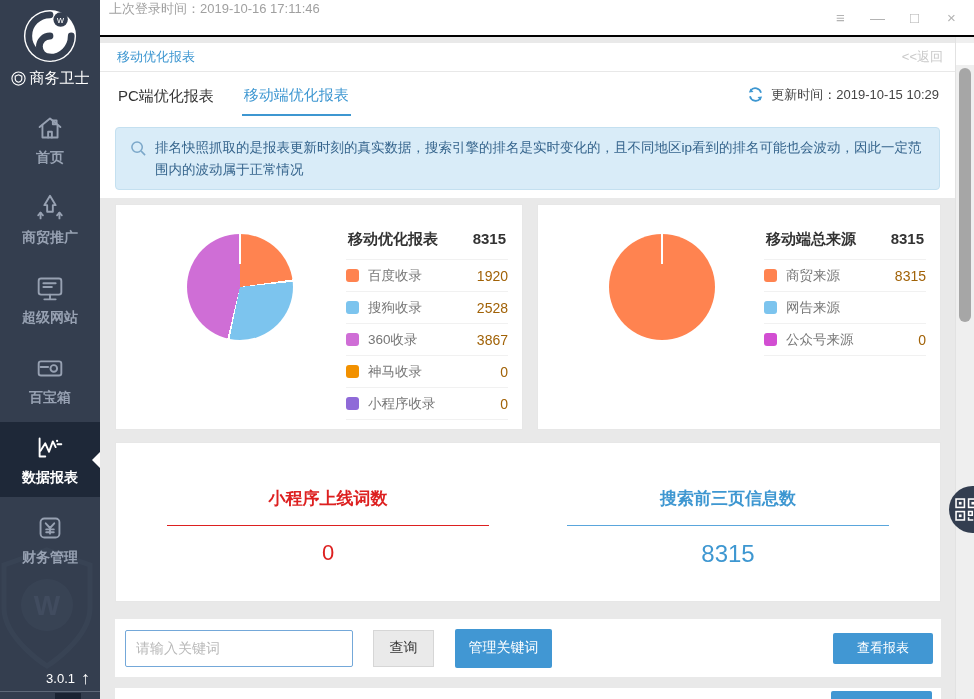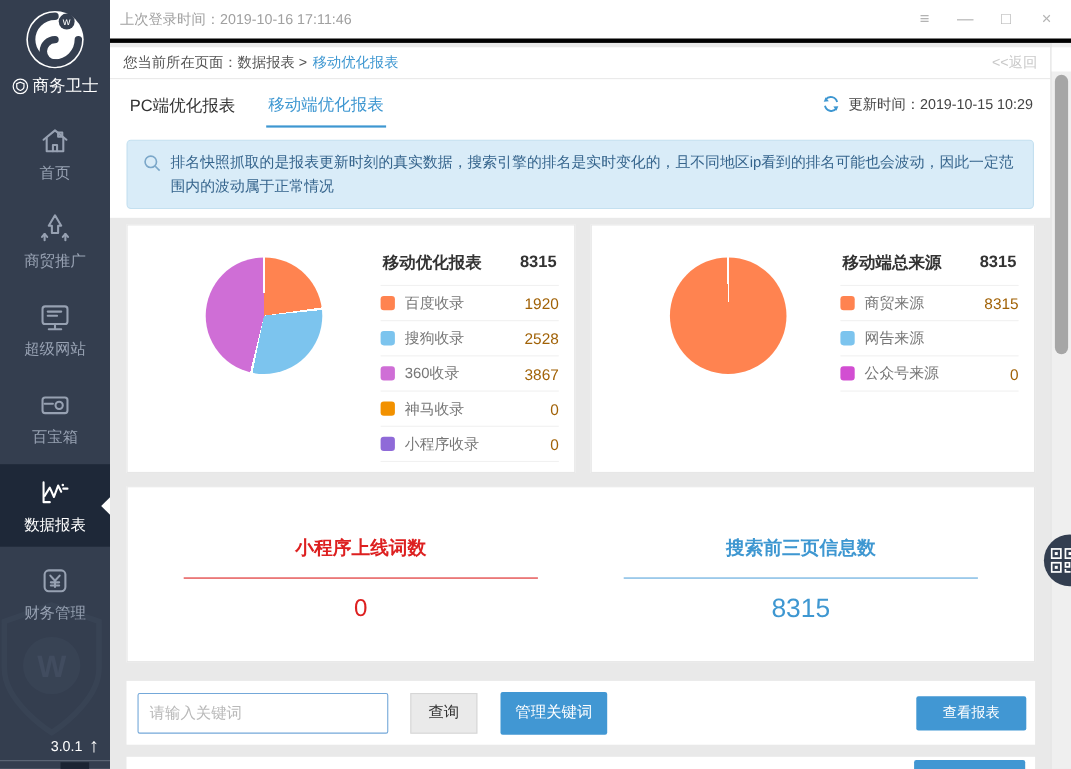--- a/index.html
+++ b/index.html
@@ -6,34 +6,34 @@
   body{
     width:974px;height:699px;position:relative;overflow:hidden;
     font-family:"Liberation Sans","DejaVu Sans",sans-serif;
     background:#e9e9e9;-webkit-font-smoothing:antialiased;
   }
   
   #sidebar{position:absolute;left:0;top:0;width:100px;height:699px;background:#343e4f;z-index:5;}
   .logo{width:56px;height:56px;display:block;margin:8px auto 0;}
   .brand{display:flex;align-items:center;justify-content:center;gap:4px;color:#fff;font-size:15px;margin-top:5px;}
   .nav{margin-top:14px;position:relative;z-index:2;}
-  .nav-item{text-align:center;color:#97a1b2;padding:9px 0 10px;margin-bottom:5px;position:relative;cursor:pointer;}
+  .nav-item{text-align:center;color:#97a1b2;padding:9px 0 10px;margin-bottom:5px;position:relative;cursor:pointer;font-weight:bold;}
   .nav-item svg{width:34px;height:34px;display:block;margin:0 auto;}
   .nav-label{font-size:14px;margin-top:4px;}
   .nav-item.active{background:#1e2838;color:#fff;}
   .nav-item.active::after{content:"";position:absolute;right:0;top:50%;margin-top:-8px;
     border:8px solid transparent;border-right:8px solid #fff;}
   .watermark{position:absolute;left:0;top:545px;opacity:.45;z-index:1;}
   .version{position:absolute;bottom:12px;right:10px;color:#fff;font-size:13px;display:flex;align-items:center;gap:6px;z-index:3;}
   .up-arrow{font-size:18px;font-weight:bold;line-height:1;}
   .sidebar-bottom-line{position:absolute;bottom:7px;left:0;width:100%;border-top:1px solid #8a93a3;opacity:.5;}
   .sidebar-bottom-tab{position:absolute;bottom:0;left:55px;width:26px;height:6px;background:#1b2433;}
   
-  #topbar{position:absolute;left:100px;top:0;right:0;height:35px;background:#fff;border-bottom:4px solid #000000;
-    display:flex;align-items:center;z-index:4;}
+  #topbar{position:absolute;left:100px;top:0;right:0;height:35px;background:#fff;border-bottom:2px solid #000000;
+    display:flex;align-items:flex-start;z-index:4;}
   .login-time{color:#a0a0a0;font-size:13px;margin-left:9px;}
   .win-controls{margin-left:auto;display:flex;margin-right:4px;}
   .win-btn{width:37px;text-align:center;color:#b3b3b3;font-size:15px;line-height:35px;cursor:pointer;}
   
   #content{position:absolute;left:100px;top:36px;right:19px;bottom:0;}
   .breadcrumb-row{margin-top:7px;height:28px;background:#fff;border-bottom:1px solid #e8e8e8;
     display:flex;align-items:center;padding:0 12px;font-size:13px;color:#555;}
   .breadcrumb-current{color:#3e97d1;margin-left:5px;}
   .back-link{margin-left:auto;color:#c9c9c9;font-size:13px;cursor:pointer;}
   .panel-top{background:#fff;padding-bottom:8px;}
@@ -168,21 +168,20 @@
       <span class="win-btn">≡</span>
       <span class="win-btn">—</span>
       <span class="win-btn">□</span>
       <span class="win-btn">×</span>
     </div>
 </header>
 
 <main id="content">
 
   <div class="breadcrumb-row">
-    <span>您当前所在页面：数据报表 &gt;</span>
     <span class="breadcrumb-current">移动优化报表</span>
     <span class="back-link">&lt;&lt;返回</span>
   </div>
 
   <div class="panel-top">
     <div class="tabs-row">
       <span class="tab">PC端优化报表</span>
       <span class="tab active">移动端优化报表</span>
       <div class="update">
         <svg width="17" height="17" viewBox="0 0 20 20">

